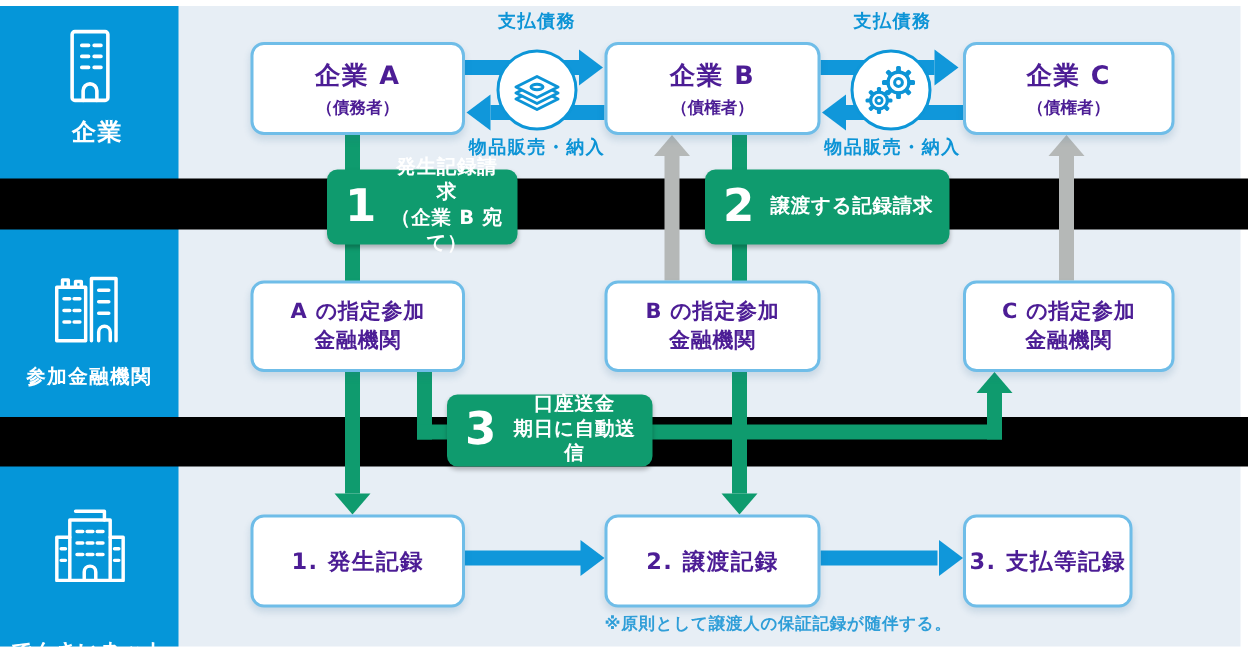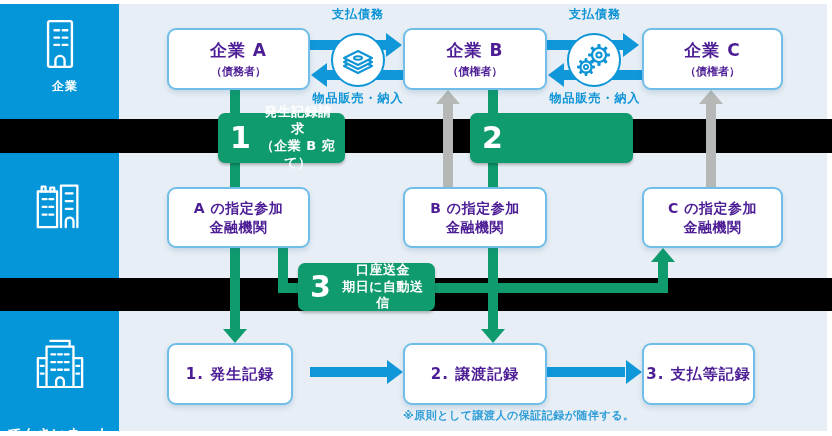--- a/index.html
+++ b/index.html
@@ -89,34 +89,35 @@
   <div class="abs head head-right-blue" style="left:626px;top:360px;"></div>
 
   <div class="abs side-sec" style="top:18px;">
     <span>
       <svg width="44" height="52" viewBox="0 0 48 56" fill="none" stroke="#ffffff" stroke-width="2.6" stroke-linecap="round" stroke-linejoin="round">
         <rect x="11" y="3" width="26" height="50" rx="2"></rect>
         <path d="M19 53 v-7 a5 5 0 0 1 10 0 v7"></path>
         <path d="M18 13 h5 M27 13 h5 M18 21 h5 M27 21 h5 M18 29 h5 M27 29 h5"></path>
       </svg>
     </span>
-    <div class="side-label" style="font-size:12px;margin-top:4px;margin-left:11px;">企業</div>
+    <div class="side-label" style="font-size:16px;margin-top:4px;margin-left:11px;">企業</div>
   </div>
 
   <div class="abs side-sec" style="top:176px;">
     <span>
       <svg width="54" height="58" viewBox="0 0 56 58" fill="none" stroke="#ffffff" stroke-width="2.4" stroke-linecap="round" stroke-linejoin="round">
         <rect x="5" y="15" width="20" height="37"></rect>
         <path d="M9 15 v-5 h4 v5 M18 15 v-4 h4 v4"></path>
         <path d="M10 23 h4 M17 23 h4 M10 31 h4 M17 31 h4 M10 39 h4 M17 39 h4"></path>
         <path d="M29 52 V9 h17 v43"></path>
         <path d="M34 17 h7 M34 25 h7 M34 33 h7"></path>
         <path d="M34 52 v-6 a4 4 0 0 1 8 0 v6"></path>
       </svg>
     </span>
+    <div class="side-label" style="font-size:13px;margin-top:4px;">参加金融機関</div>
   </div>
 
   <div class="abs side-sec" style="top:338px;gap:29px;">
     <span>
       <svg width="54" height="50" viewBox="0 0 56 52" fill="none" stroke="#ffffff" stroke-width="2.4" stroke-linecap="round" stroke-linejoin="round">
         <rect x="14" y="9" width="28" height="42"></rect>
         <path d="M18 3 h20 v6"></path>
         <path d="M14 51 H5 V21 h9 M42 51 h9 V21 h-9"></path>
         <path d="M19 17 h4 M26 17 h4 M33 17 h4 M19 25 h4 M26 25 h4 M33 25 h4 M19 33 h4 M26 33 h4 M33 33 h4"></path>
         <path d="M24 51 v-6 a4 4 0 0 1 8 0 v6"></path>
@@ -195,40 +196,41 @@
   </div>
   <div class="abs wbox" style="left:403px;top:187px;width:144px;height:61px;">
     <div class="bank-line">B の指定参加</div>
     <div class="bank-line">金融機関</div>
   </div>
   <div class="abs wbox" style="left:642px;top:187px;width:141px;height:61px;">
     <div class="bank-line">C の指定参加</div>
     <div class="bank-line">金融機関</div>
   </div>
 
-  <div class="abs wbox" style="left:167px;top:343px;width:126px;height:62px;">
+  <div class="abs wbox" style="left:167px;top:343px;width:143px;height:62px;">
     <div class="rec-label">1. 発生記録</div>
   </div>
   <div class="abs wbox" style="left:403px;top:343px;width:144px;height:62px;">
     <div class="rec-label">2. 譲渡記録</div>
   </div>
   <div class="abs wbox" style="left:642px;top:343px;width:113px;height:62px;">
     <div class="rec-label">3. 支払等記録</div>
   </div>
 
   <div class="abs badge" style="left:218px;top:113px;width:127px;height:50px;">
     <div class="badge-num">1</div>
     <div class="badge-text">
       <div>発生記録請求</div>
       <div>（企業 B 宛て）</div>
     </div>
   </div>
   <div class="abs badge" style="left:470px;top:113px;width:163px;height:50px;">
     <div class="badge-num">2</div>
     <div class="badge-text">
+      <div>譲渡する記録請求</div>
     </div>
   </div>
   <div class="abs badge" style="left:298px;top:263px;width:137px;height:48px;">
     <div class="badge-num">3</div>
     <div class="badge-text">
       <div>口座送金</div>
       <div>期日に自動送信</div>
     </div>
   </div>
 

